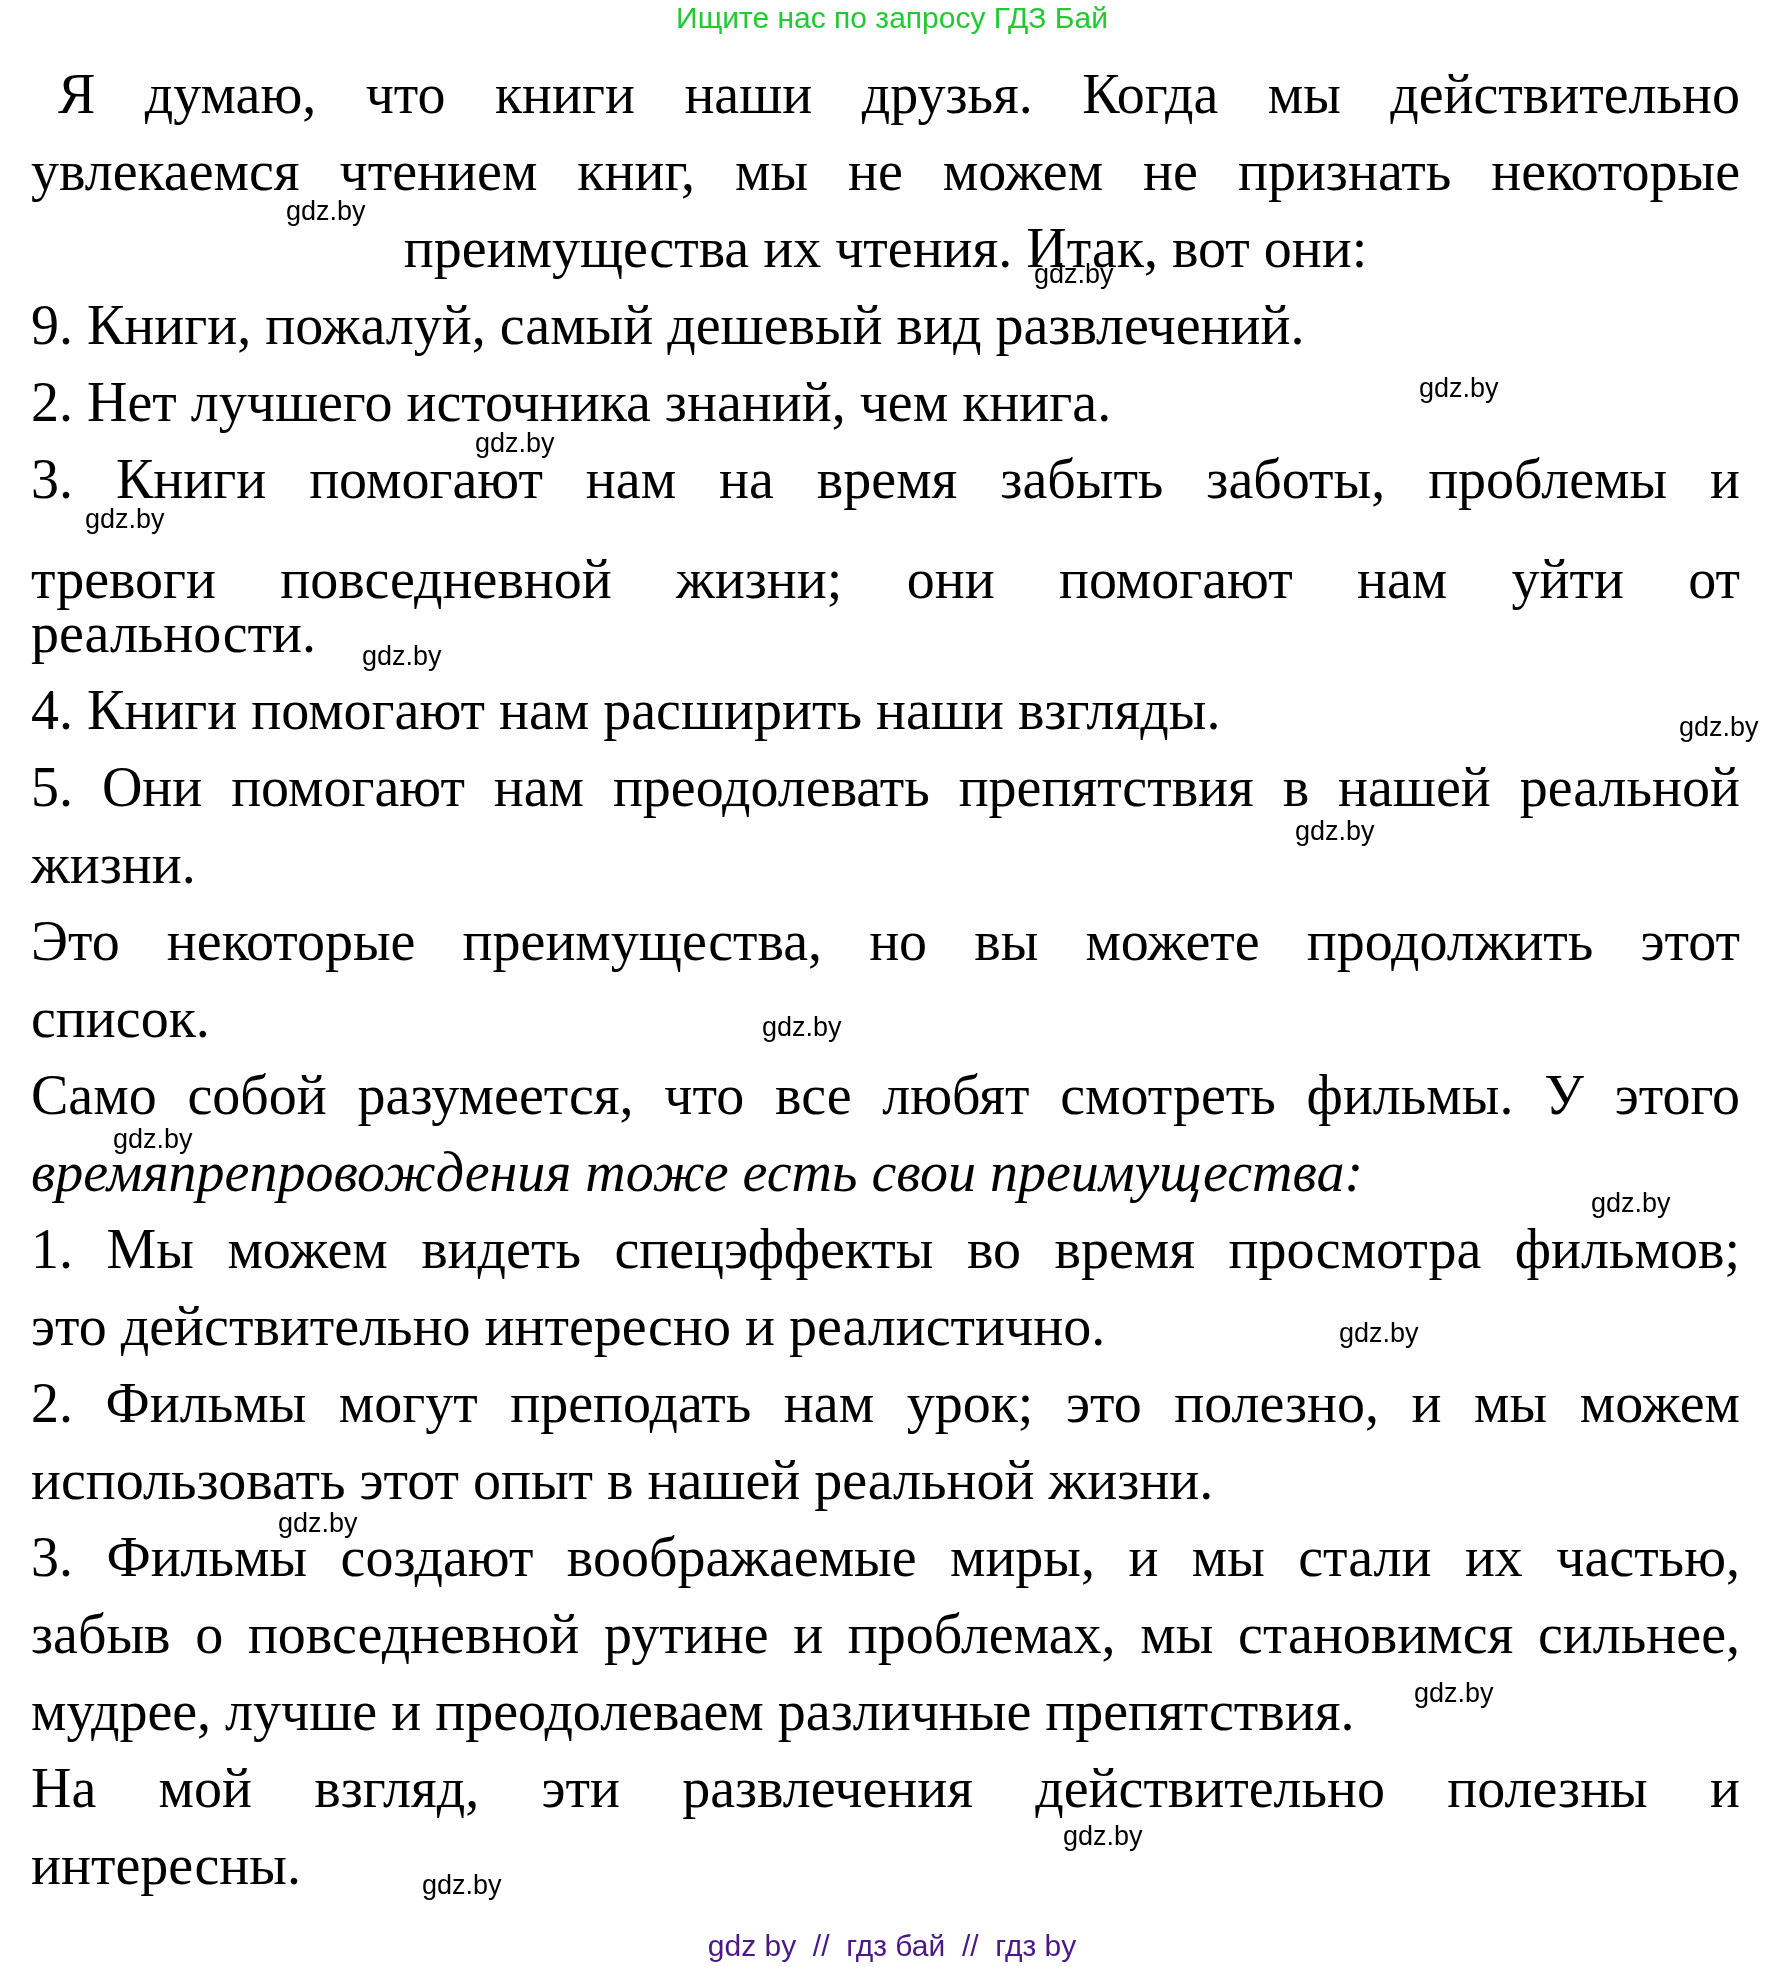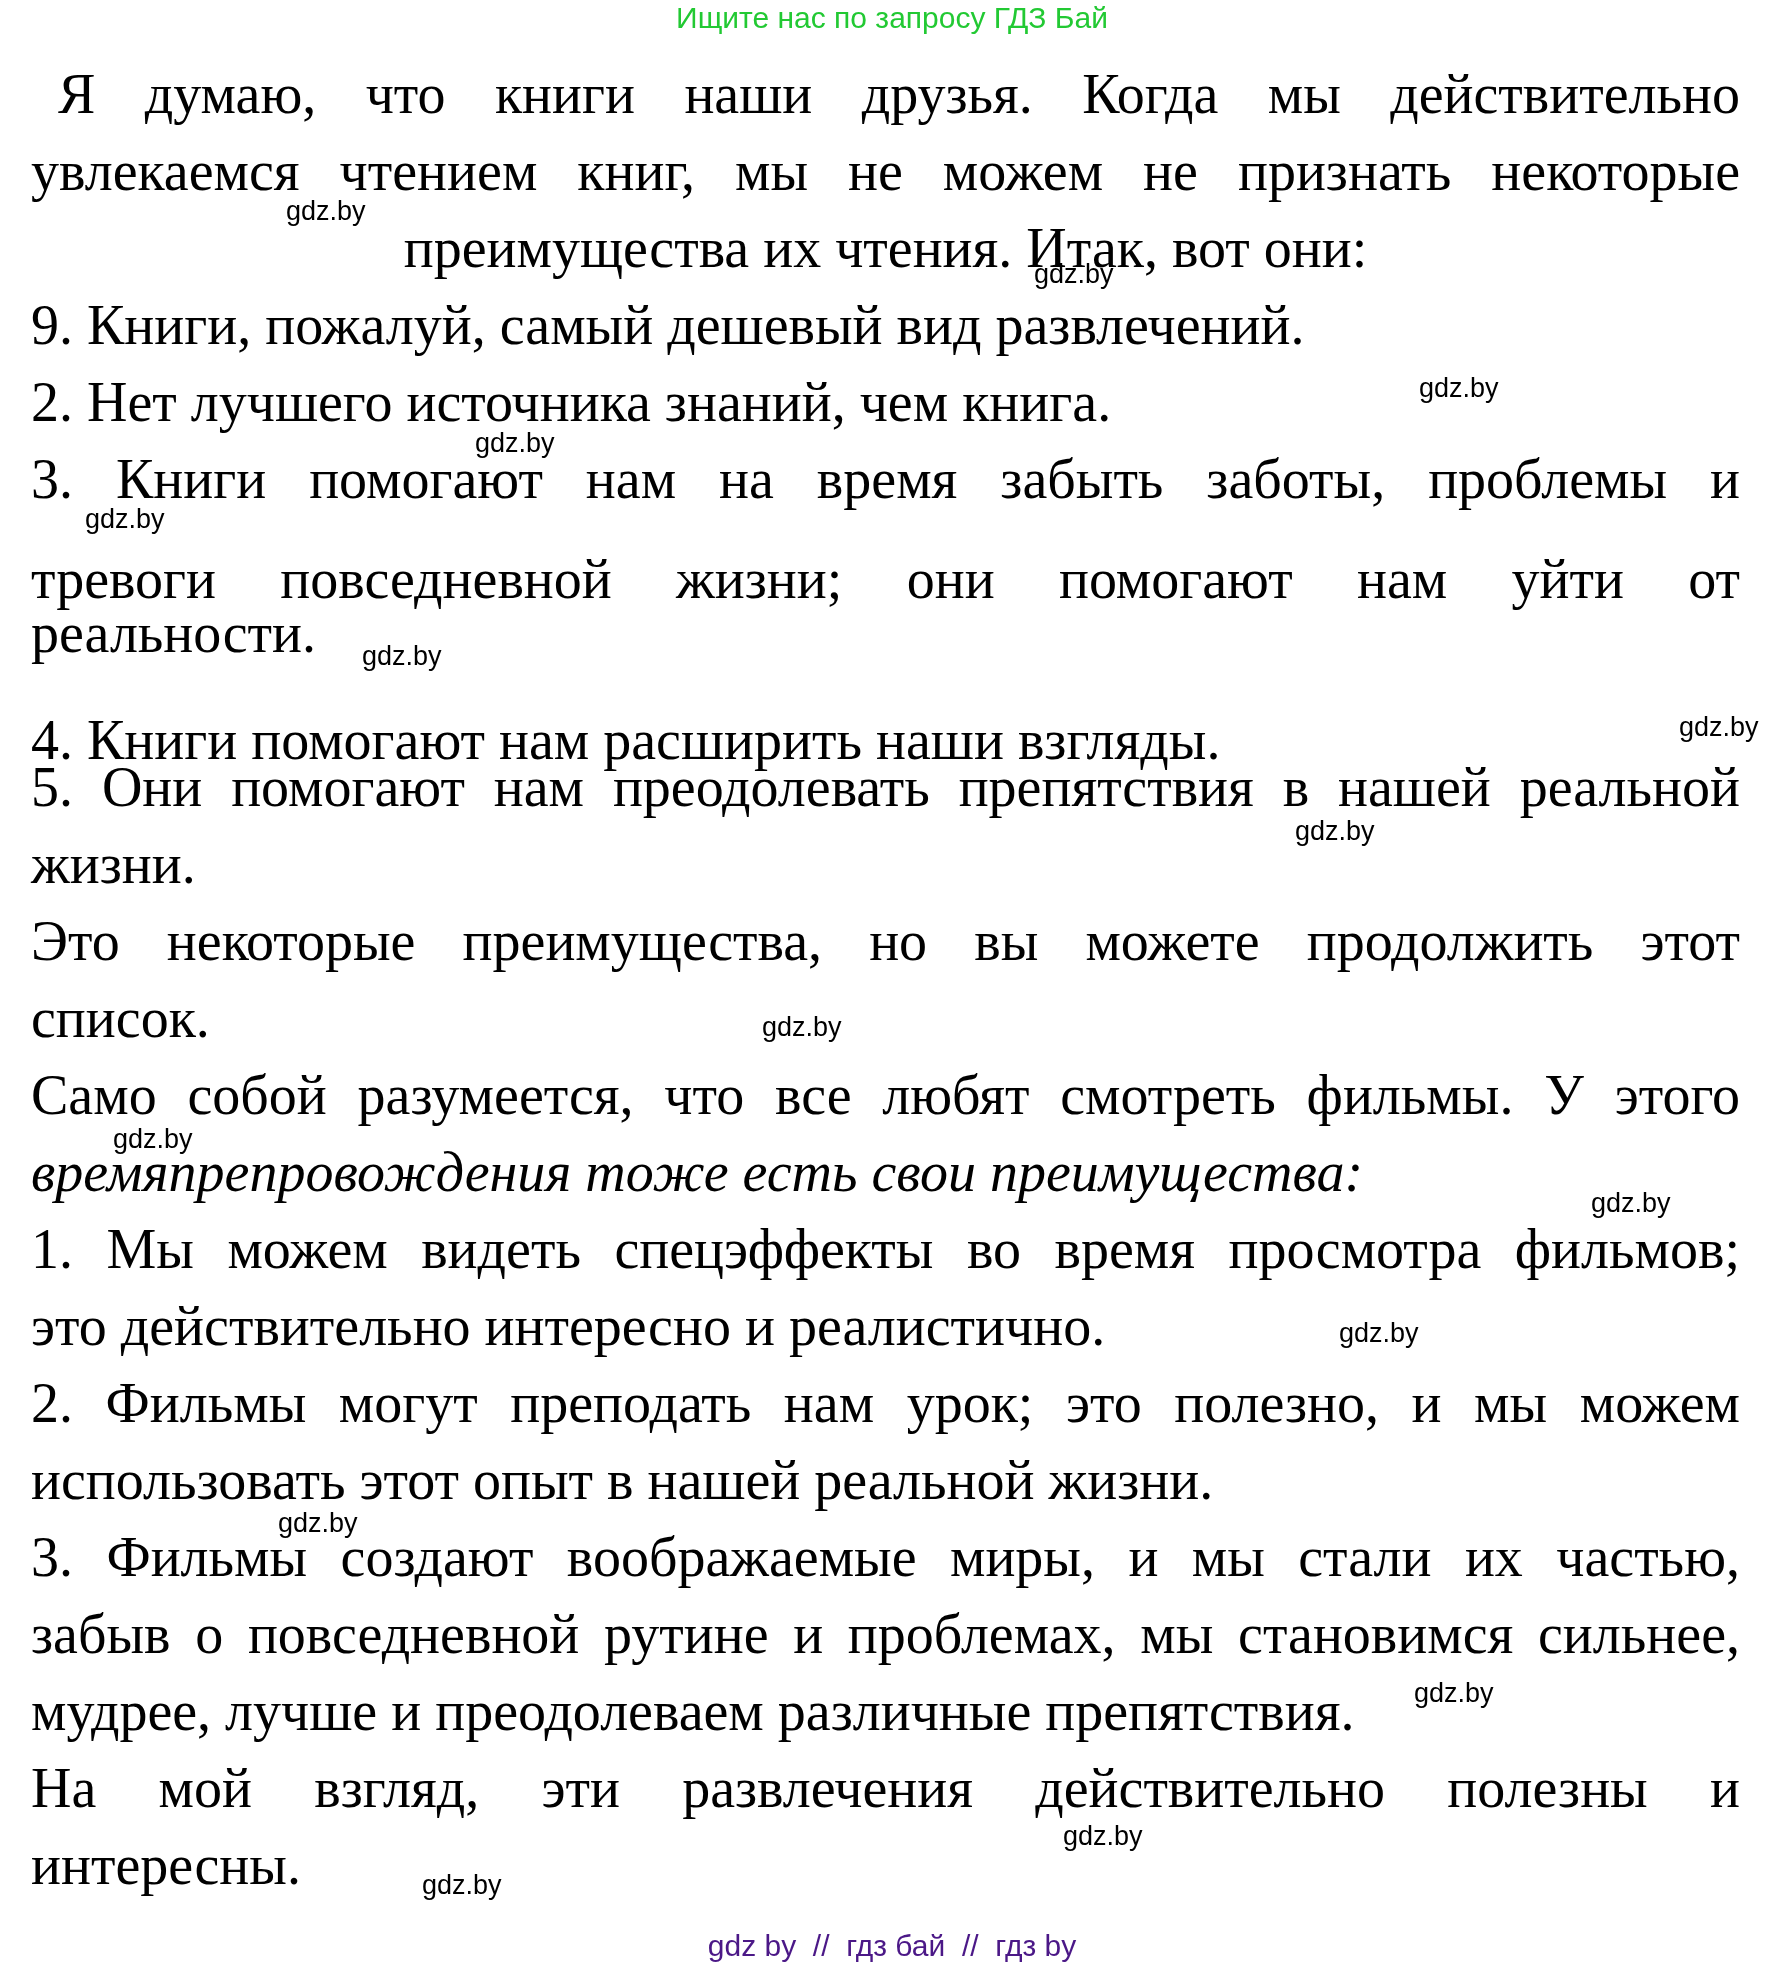--- a/index.html
+++ b/index.html
@@ -34,21 +34,21 @@
 
 <div class="doc">
   <div class="line j" style="top: 58px; left: 58px; width: 1682px;">Я думаю, что книги наши друзья. Когда мы действительно</div>
   <div class="line j" style="top: 135px;">увлекаемся чтением книг, мы не можем не признать некоторые</div>
   <div class="line l" style="top: 212px; text-align: center;">преимущества их чтения. Итак, вот они:</div>
   <div class="line l" style="top: 289px;">9. Книги, пожалуй, самый дешевый вид развлечений.</div>
   <div class="line l" style="top: 366px;">2. Нет лучшего источника знаний, чем книга.</div>
   <div class="line j" style="top: 443px;">3. Книги помогают нам на время забыть заботы, проблемы и</div>
   <div class="line j" style="top: 520px; margin-top: 23px;">тревоги повседневной жизни; они помогают нам уйти от</div>
   <div class="line l" style="top: 597px;">реальности.</div>
-  <div class="line l" style="top: 674px; margin-top: 30px;">4. Книги помогают нам расширить наши взгляды.</div>
+  <div class="line l" style="top: 674px;">4. Книги помогают нам расширить наши взгляды.</div>
   <div class="line j" style="top: 751px;">5. Они помогают нам преодолевать препятствия в нашей реальной</div>
   <div class="line l" style="top: 828px;">жизни.</div>
   <div class="line j" style="top: 905px;">Это некоторые преимущества, но вы можете продолжить этот</div>
   <div class="line l" style="top: 982px;">список.</div>
   <div class="line j" style="top: 1059px;">Само собой разумеется, что все любят смотреть фильмы. У этого</div>
   <div class="line l" style="top: 1136px; font-style: italic;">времяпрепровождения тоже есть свои преимущества:</div>
   <div class="line j" style="top: 1213px;">1. Мы можем видеть спецэффекты во время просмотра фильмов;</div>
   <div class="line l" style="top: 1290px;">это действительно интересно и реалистично.</div>
   <div class="line j" style="top: 1367px;">2. Фильмы могут преподать нам урок; это полезно, и мы можем</div>
   <div class="line l" style="top: 1444px;">использовать этот опыт в нашей реальной жизни.</div>

